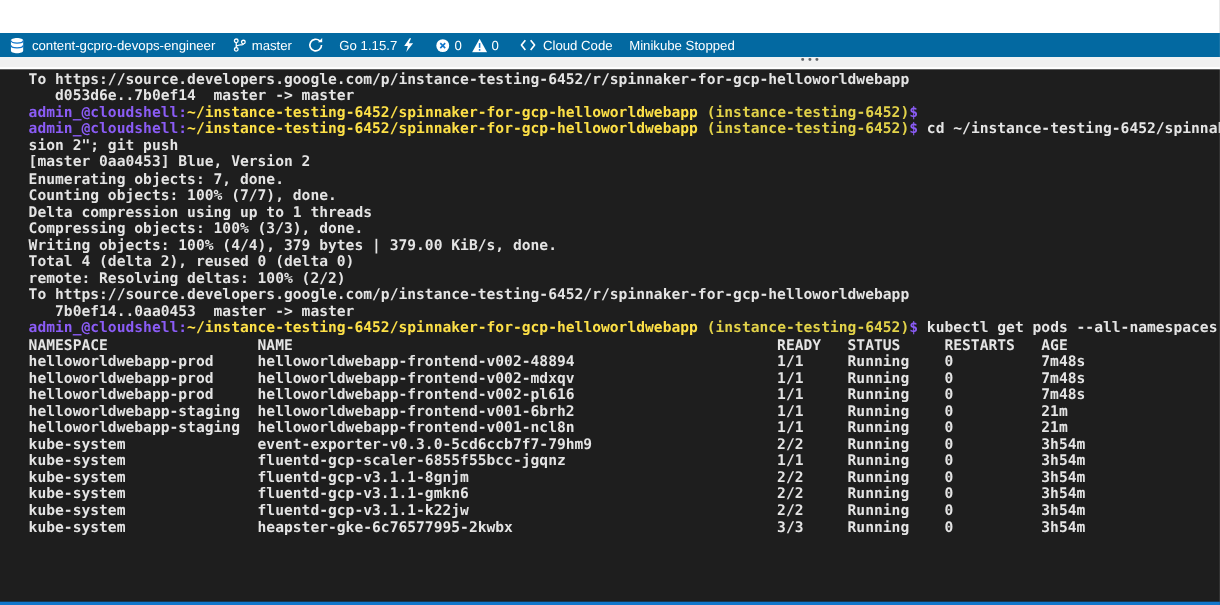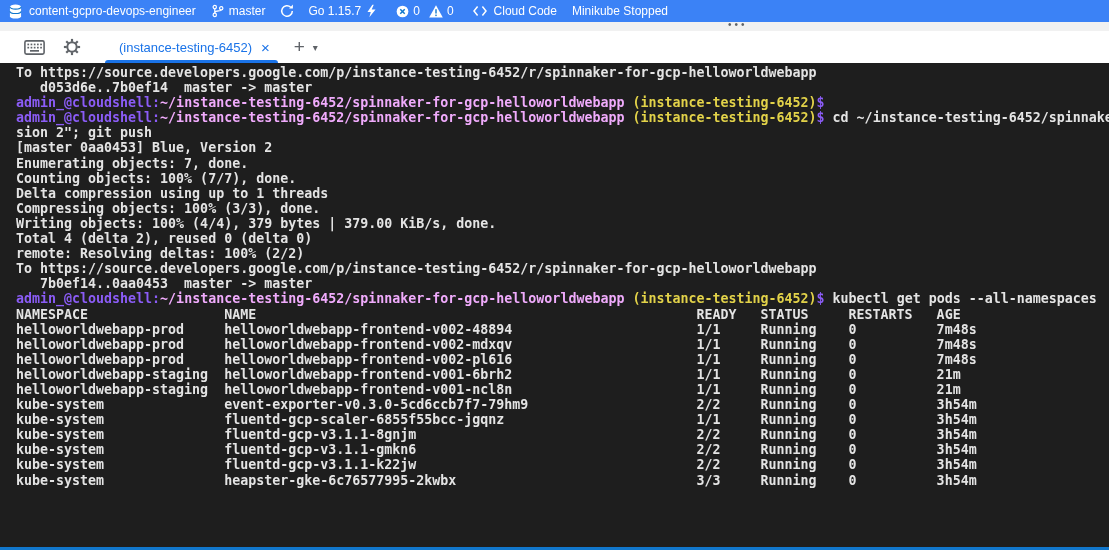--- a/index.html
+++ b/index.html
@@ -4,23 +4,23 @@
 <style>
   * { box-sizing: border-box; }
   html,body { margin:0; padding:0; }
   body {
     width:1109px; height:550px; overflow:hidden; position:relative;
     font-family:"Liberation Sans", sans-serif; background:#fff;
   }
 
   
   .statusbar {
-    height:22px; background:#3b82f6; color:#fff;
+    height:22px; background:#0369a1; color:#fff;
     display:flex; align-items:center; padding-left:9px;
-    font-size:12px; white-space:nowrap;
+    font-size:12px; white-space:nowrap;margin-top:30px;
   }
   .sb-item { display:flex; align-items:center; }
   .sb-icon { display:inline-flex; align-items:center; }
 
   
   .tabbar { height:41px; background:#fff; position:relative; }
   .drag-strip { height:9px; background:#f1f1f1; position:relative; }
   .drag-dots {
     position:absolute; left:728px; top:-3px; color:#5f6368;
     font-size:10px; letter-spacing:3px; line-height:12px; cursor:pointer;
@@ -37,29 +37,29 @@
     position:absolute; left:0; right:0; bottom:0; height:3px;
     background:#1a73e8; border-radius:3px 3px 0 0;
   }
   .tab-close { margin-left:9px; font-size:15px; color:#1a73e8; cursor:pointer; }
   .tab-add { margin-left:16px; color:#5f6368; font-size:19px; font-weight:400; cursor:pointer; }
   .tab-caret { margin-left:8px; color:#5f6368; font-size:10px; cursor:pointer; }
 
   
   .terminal {
     position:absolute; top:63px; left:0; right:0; bottom:0;
-    background:#1e1e1e; overflow:hidden; padding:2px 0 0 16px; cursor:text;
+    background:#1e1e1e; overflow:hidden; padding:2px 0 0 26px; cursor:text;
   }
   .term-line {
     font-family:"DejaVu Sans Mono", monospace;
     font-size:13.3px; line-height:15.1px; font-weight:bold;
     color:#e4e4e4; white-space:pre;
   }
   .t-user { color:#8b5cf6; }
-  .t-path { color:#f0abfc; }
+  .t-path { color:#fde047; }
   .t-env  { color:#e2d249; }
 
   .bottombar { position:absolute; left:0; right:0; bottom:0; height:3px; background:#1177cc; }
 </style>
 </head>
 <body>
 
 <div class="statusbar">
   <span class="sb-item" style="margin-right:16px;">
     <span class="sb-icon" style="margin-right:7px;">

